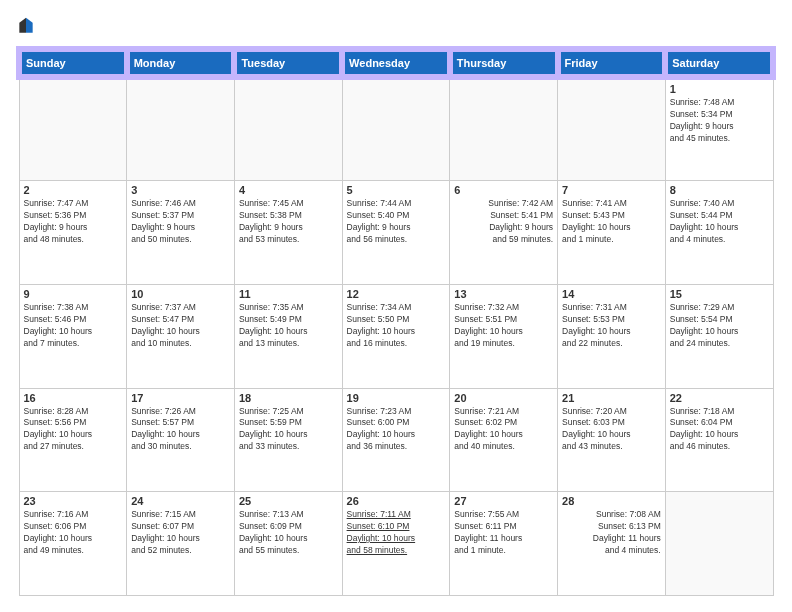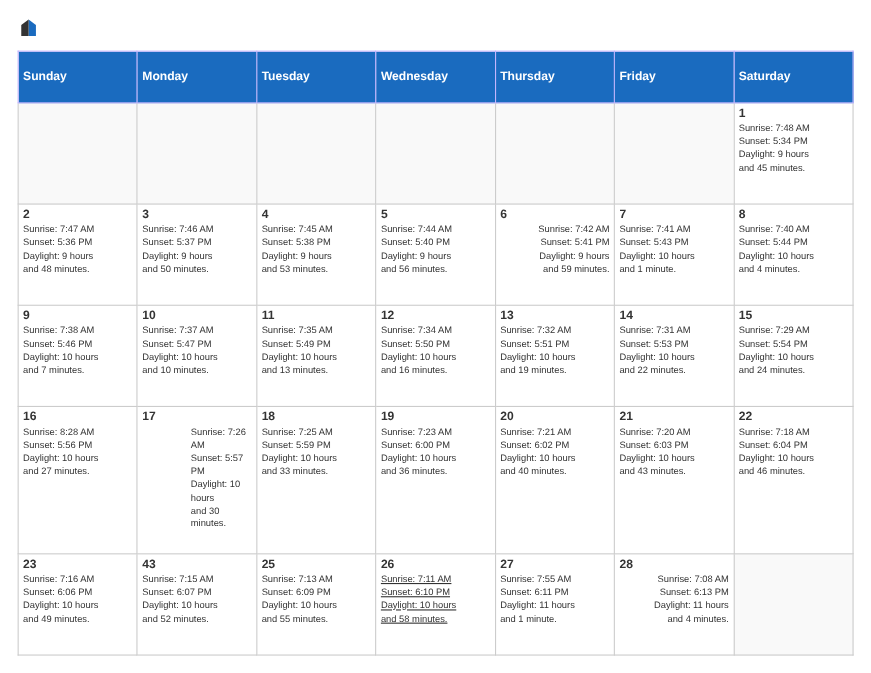--- a/index.html
+++ b/index.html
@@ -55,23 +55,23 @@
       border: 1px solid #ccc;
       border-collapse: collapse;
       width: 100%;
       table-layout: fixed;
     }
     .calendar th {
       background: #1a6bbf;
       color: #fff;
       font-size: 11px;
       font-weight: bold;
-      padding: 17px 4px;
+      padding: 5px 4px;
       text-align: left;
-      border: 1px solid #c4b5fd;
+      border: 6px solid #c4b5fd;
     }
     .calendar td {
       border: 1px solid #ccc;
       vertical-align: top;
       padding: 3px 4px;
       font-size: 9px;
       color: #333;
       background: #fff;
       height: 80px;
     }
@@ -243,21 +243,21 @@
         <tr>
           <td>
             <span class="day-number">16</span>
             <div class="day-info" style="white-space: pre-line;">Sunrise: 8:28 AM
 Sunset: 5:56 PM
 Daylight: 10 hours
 and 27 minutes.</div>
           </td>
           <td>
             <span class="day-number">17</span>
-            <div class="day-info" style="white-space: pre-line; margin-left: 44px;">Sunrise: 7:26 AM
+            <div class="day-info" style="white-space: pre-line;">Sunrise: 7:26 AM
 Sunset: 5:57 PM
 Daylight: 10 hours
 and 30 minutes.</div>
           </td>
           <td>
             <span class="day-number">18</span>
             <div class="day-info" style="white-space: pre-line;">Sunrise: 7:25 AM
 Sunset: 5:59 PM
 Daylight: 10 hours
 and 33 minutes.</div>
@@ -293,21 +293,21 @@
         </tr>
         <tr>
           <td>
             <span class="day-number">23</span>
             <div class="day-info" style="white-space: pre-line;">Sunrise: 7:16 AM
 Sunset: 6:06 PM
 Daylight: 10 hours
 and 49 minutes.</div>
           </td>
           <td>
-            <span class="day-number">43</span>
+            <span class="day-number">24</span>
             <div class="day-info" style="white-space: pre-line;">Sunrise: 7:15 AM
 Sunset: 6:07 PM
 Daylight: 10 hours
 and 52 minutes.</div>
           </td>
           <td>
             <span class="day-number">25</span>
             <div class="day-info" style="white-space: pre-line;">Sunrise: 7:13 AM
 Sunset: 6:09 PM
 Daylight: 10 hours

